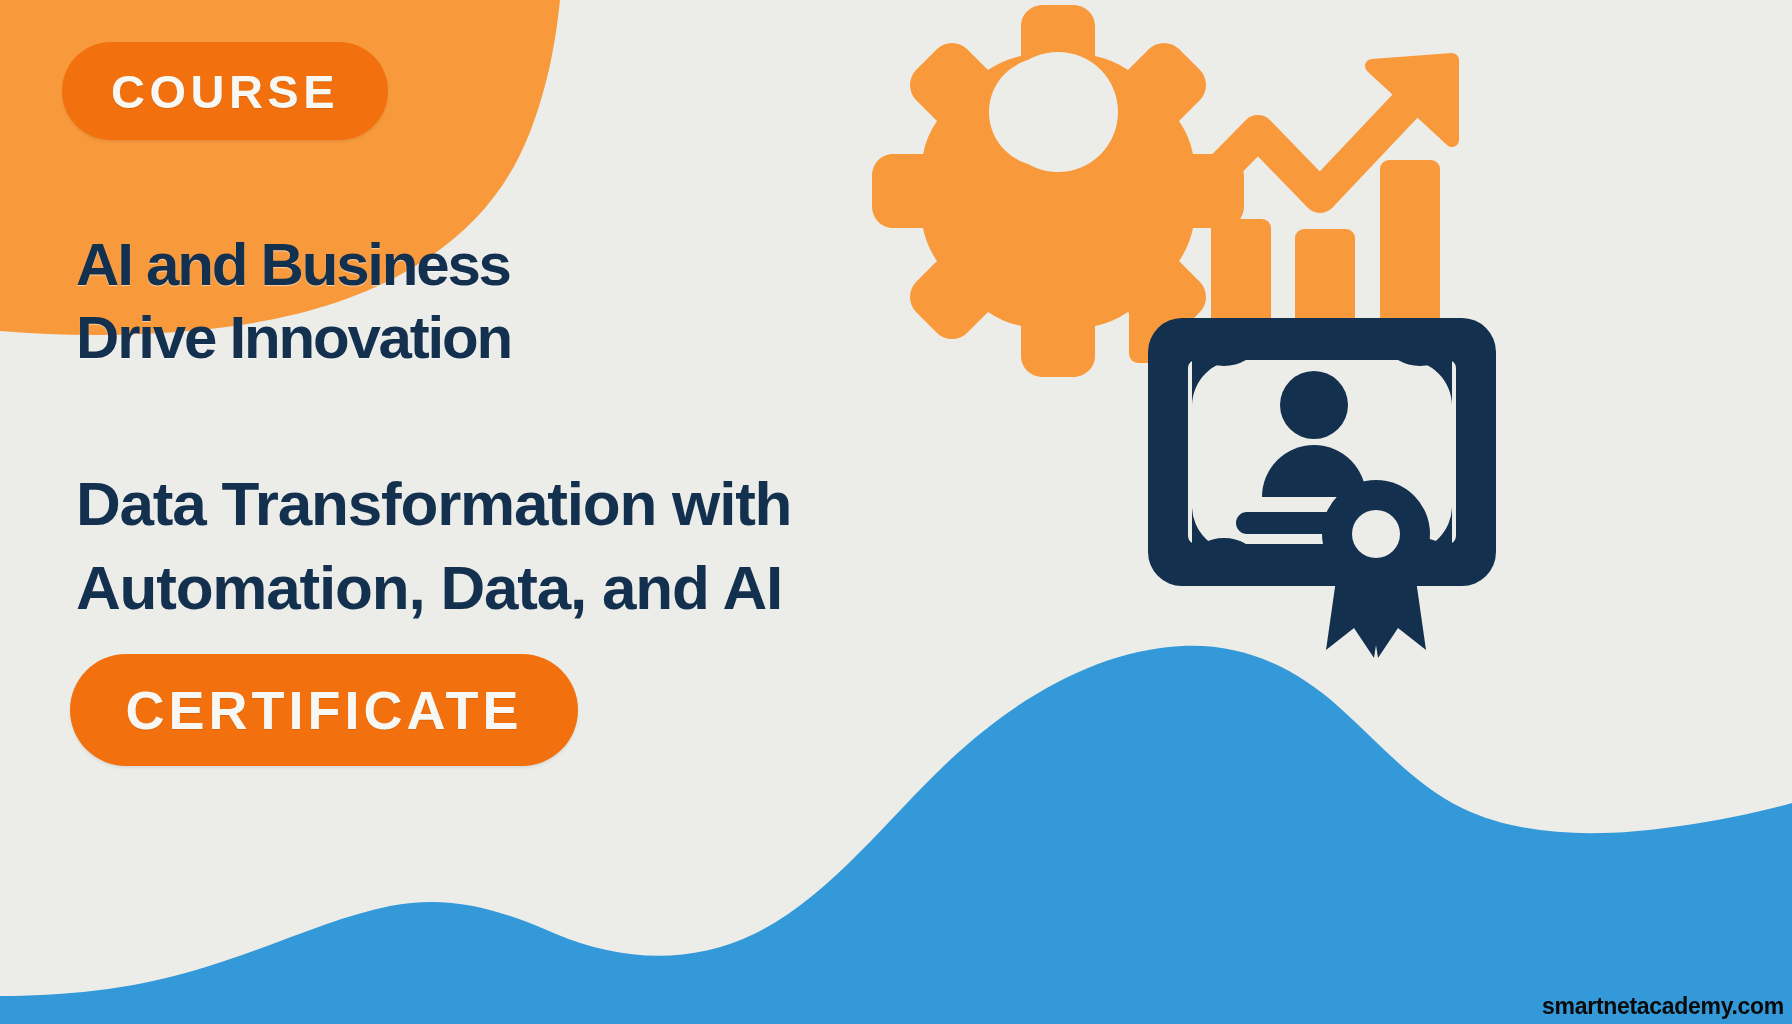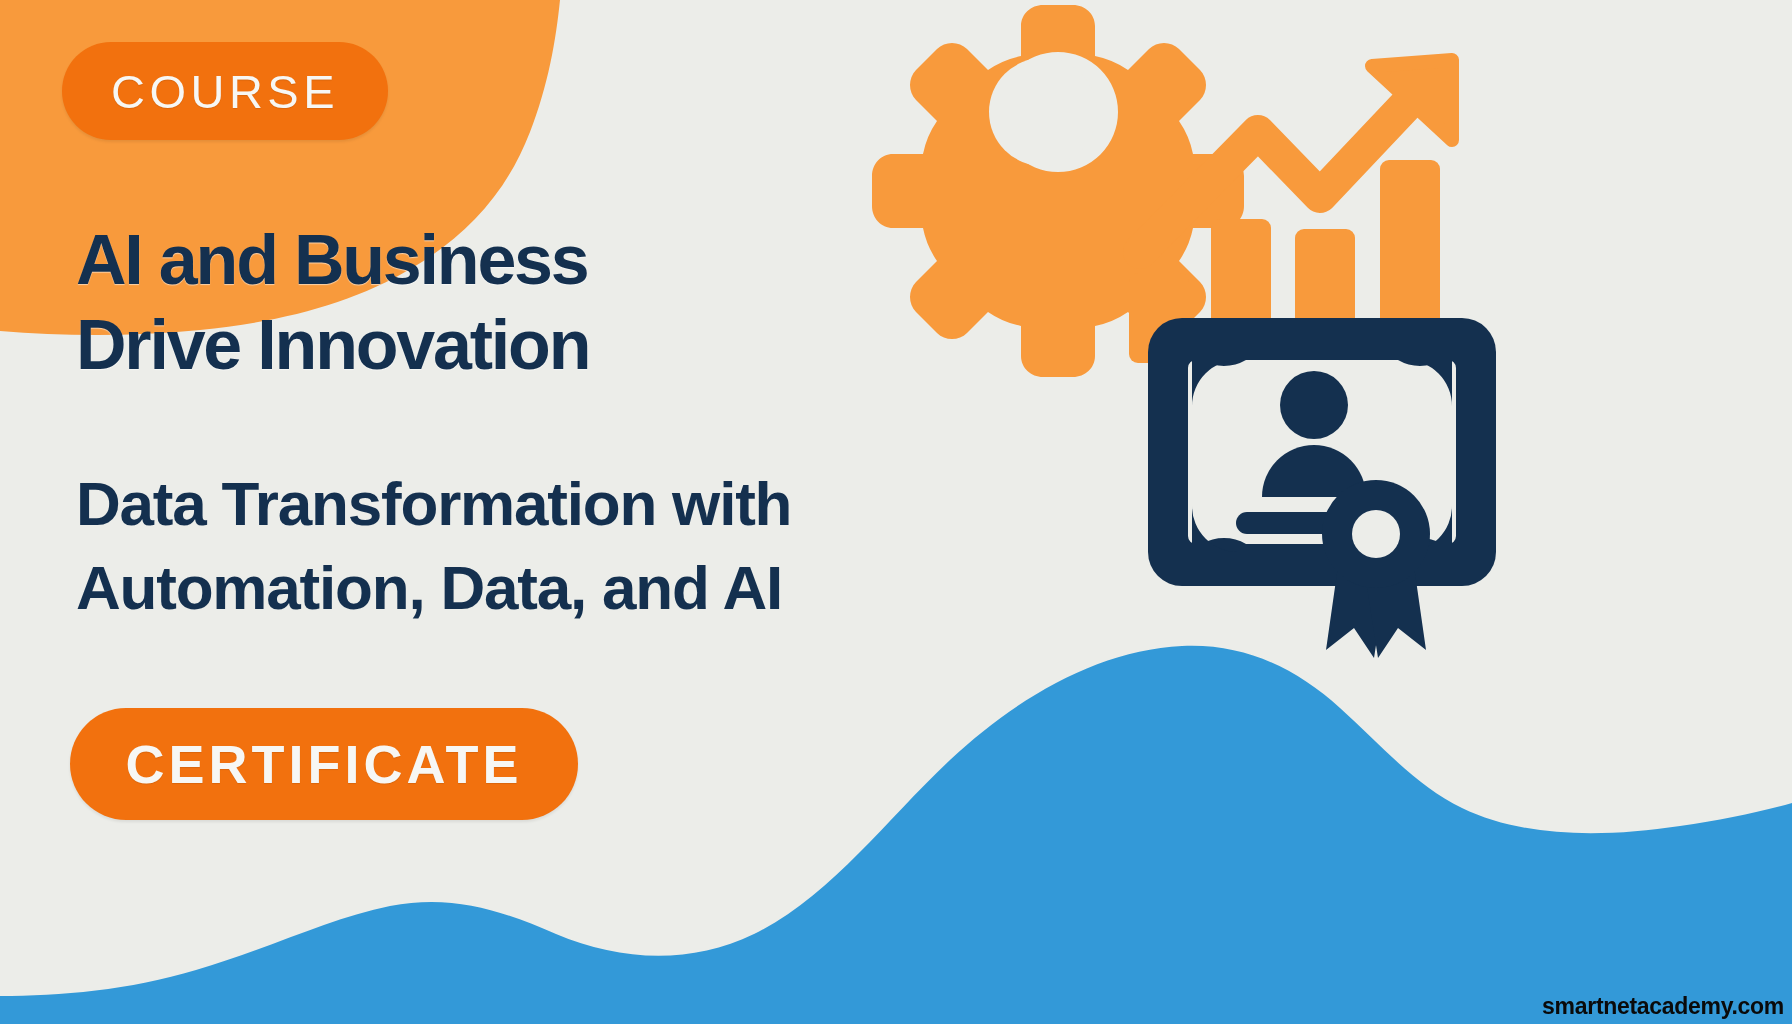--- a/index.html
+++ b/index.html
@@ -15,47 +15,47 @@
   
   #course-badge{
     position:absolute;left:62px;top:42px;
     width:326px;height:98px;
     background:#F2710E;
     border-radius:49px;
     display:flex;align-items:center;justify-content:center;
     box-shadow:0 2px 3px rgba(0,0,0,.08);
   }
   #course-badge .txt{
-    color:#F7F7F4;font-size:47px;font-weight:normal;
+    color:#F7F7F4;font-size:47px;font-weight:bold;
     letter-spacing:4.5px;line-height:1;
     text-shadow:0 1px 1px rgba(0,0,0,.10);
   }
 
   
   #headline{
-    position:absolute;left:76px;top:218px;width:960px;
+    position:absolute;left:76px;top:228px;width:960px;
     color:#14304F;
-    font-size:70px;font-weight:bold;line-height:1.22;
+    font-size:60px;font-weight:bold;line-height:1.22;
     letter-spacing:-2.2px;
     text-shadow:0 1px 1px rgba(255,255,255,.55);
   }
   #headline .l{display:block;white-space:nowrap;}
 
   
   #subhead{
     position:absolute;left:76px;top:462px;width:960px;
     color:#14304F;
     font-size:62px;font-weight:600;line-height:1.35;
     letter-spacing:-1.2px;
   }
   #subhead .l{display:block;white-space:nowrap;}
 
   
   #certificate-badge{
-    position:absolute;left:70px;top:708px;
+    position:absolute;left:70px;top:654px;
     width:508px;height:112px;
     background:#F2710E;
     border-radius:56px;
     display:flex;align-items:center;justify-content:center;
     box-shadow:0 2px 3px rgba(0,0,0,.08);
   }
   #certificate-badge .txt{
     color:#F7F7F4;font-size:54px;font-weight:bold;
     letter-spacing:4px;line-height:1;
     text-shadow:0 1px 1px rgba(0,0,0,.10);

